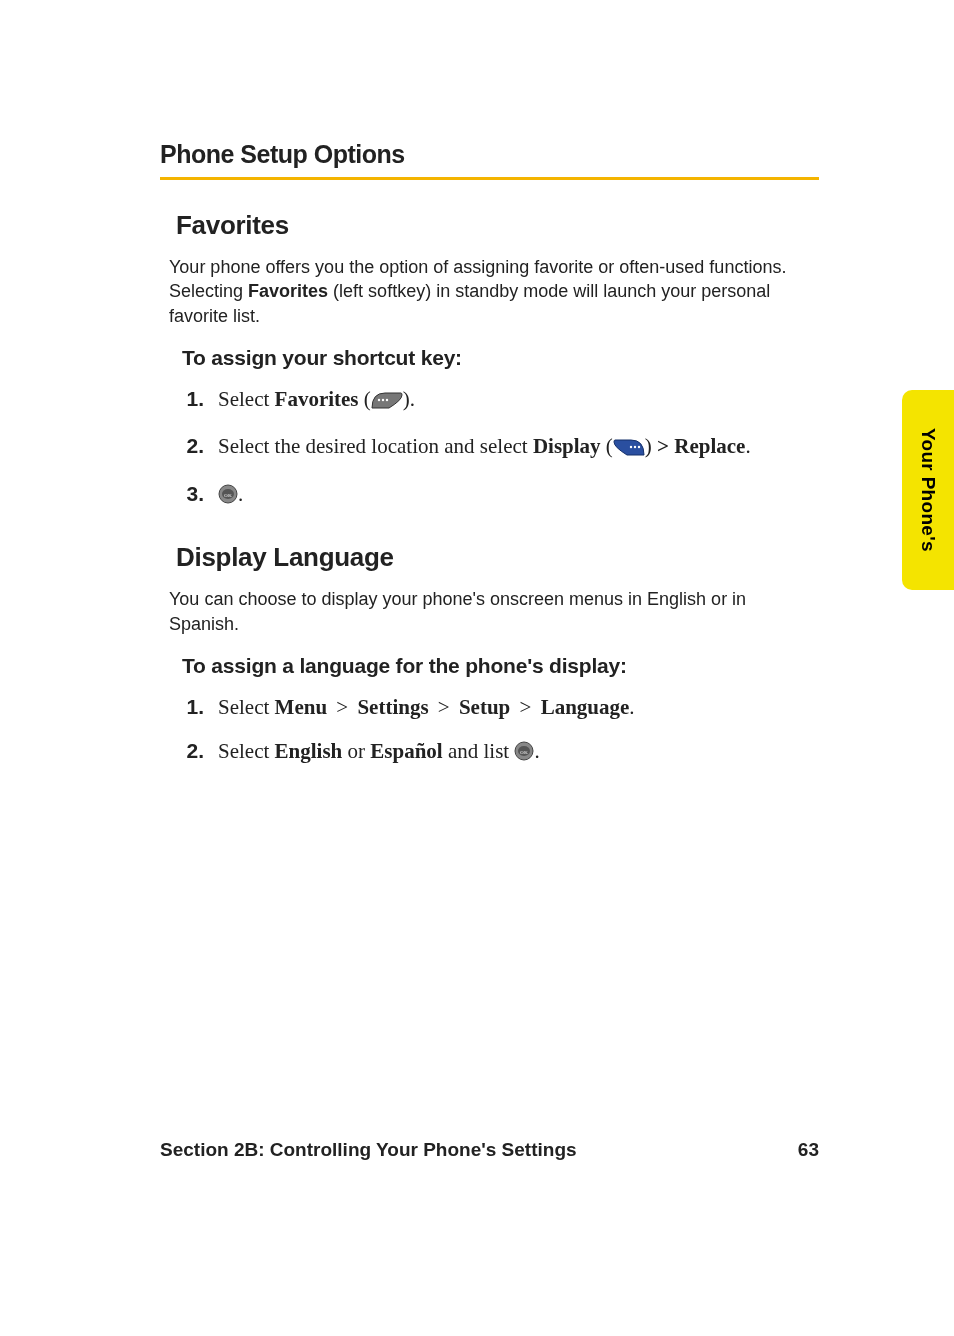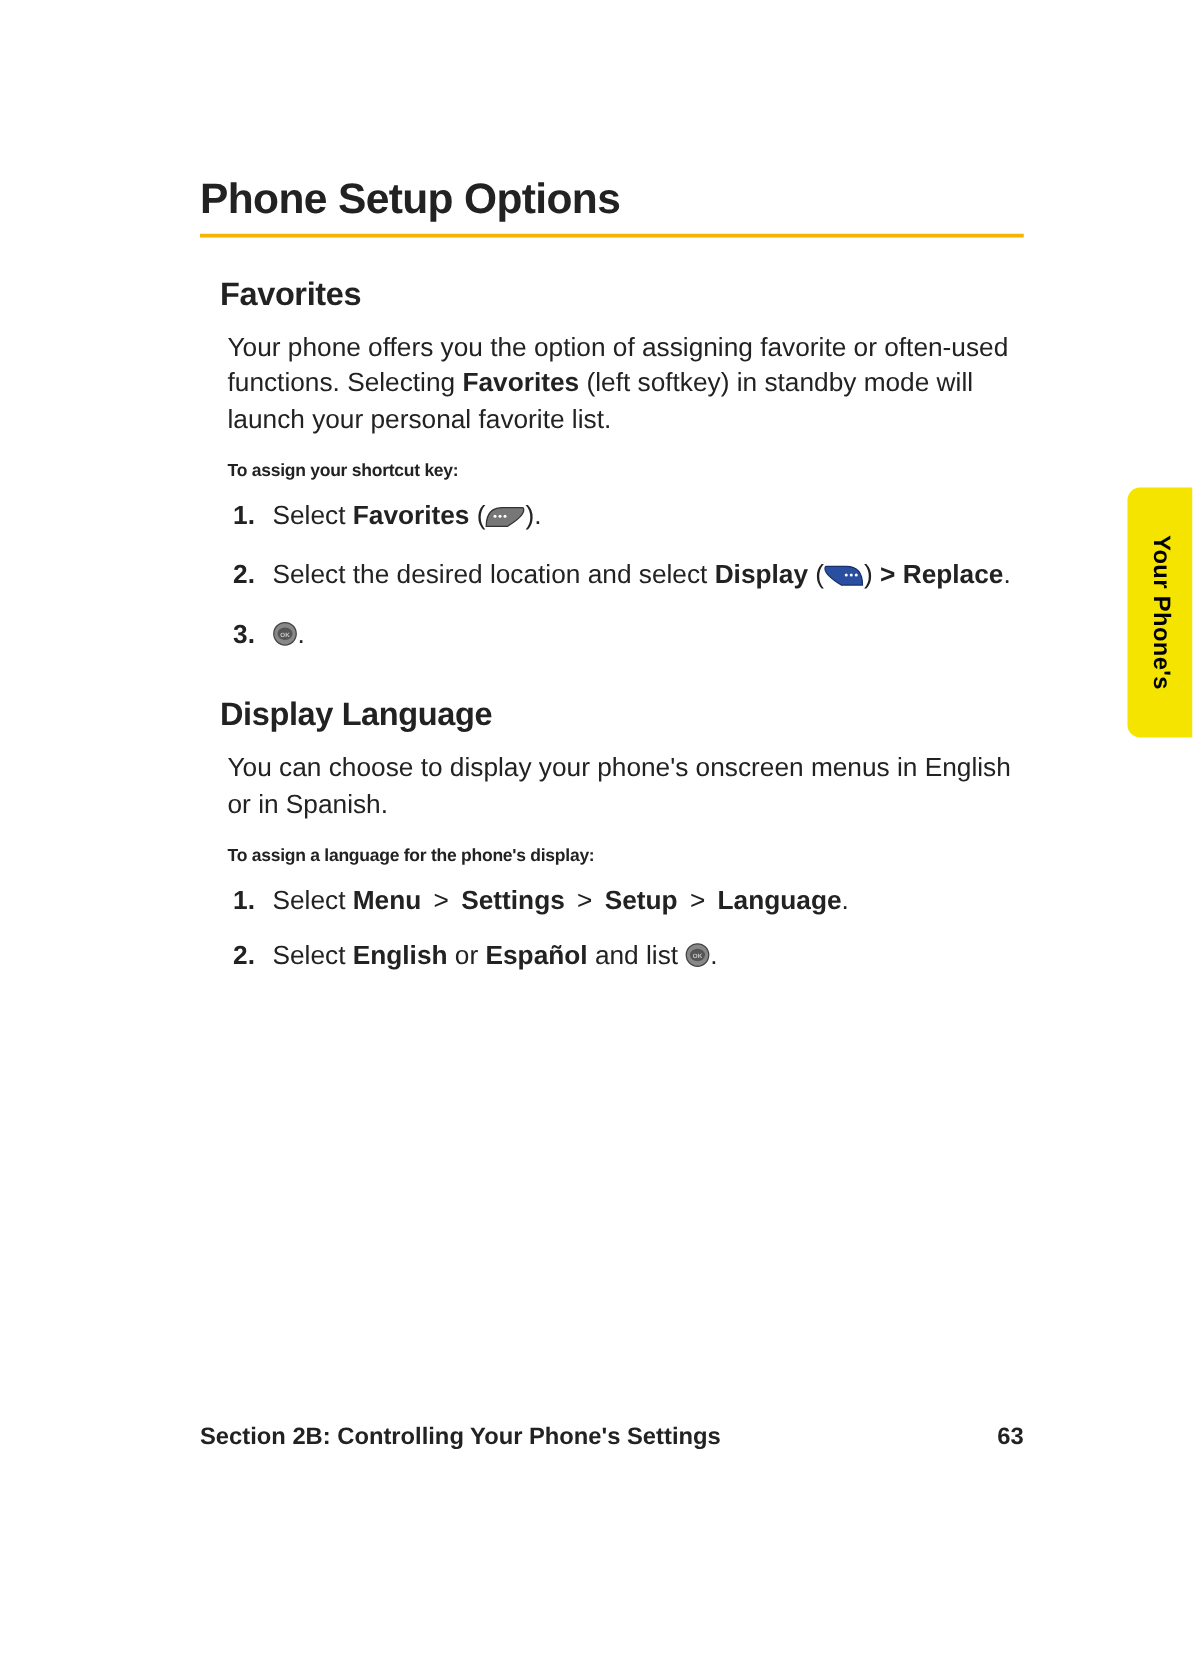--- a/index.html
+++ b/index.html
@@ -11,40 +11,40 @@
     width: 954px;
     height: 1336px;
     position: relative;
     box-sizing: border-box;
   }
   .page {
     padding: 140px 135px 0 160px;
     box-sizing: border-box;
   }
   h1.title {
-    font-size: 34px;
+    font-size: 25px;
     font-weight: 700;
     margin: 0 0 10px 0;
     padding-bottom: 8px;
     border-bottom: 3px solid #f4b400;
     letter-spacing: -0.5px;
   }
   h2.subhead {
     font-size: 26px;
     font-weight: 700;
     margin: 30px 0 14px 16px;
     letter-spacing: -0.3px;
   }
   p.body {
-    font-size: 21px;
+    font-size: 18px;
     line-height: 1.35;
-    margin: 0 0 18px 22px;
+    margin: 0 0 18px 9px;
   }
   p.instr {
-    font-size: 14px;
+    font-size: 21px;
     font-weight: 700;
     margin: 0 0 14px 22px;
     letter-spacing: -0.2px;
   }
   ol.steps {
     list-style: none;
     margin: 0 0 18px 22px;
     padding: 0;
   }
   ol.steps > li {
@@ -57,20 +57,21 @@
   ol.steps > li .num {
     width: 36px;
     flex: 0 0 36px;
     font-weight: 700;
     text-align: right;
     padding-right: 14px;
     box-sizing: border-box;
   }
   ol.steps > li .txt {
     flex: 1;
+    font-family: Liberation Serif, serif;
   }
   .b { font-weight: 700; }
   .gt { font-weight: 400; padding: 0 4px; }
 
   
   .sidetab {
     position: absolute;
     right: 0;
     top: 390px;
     width: 52px;

